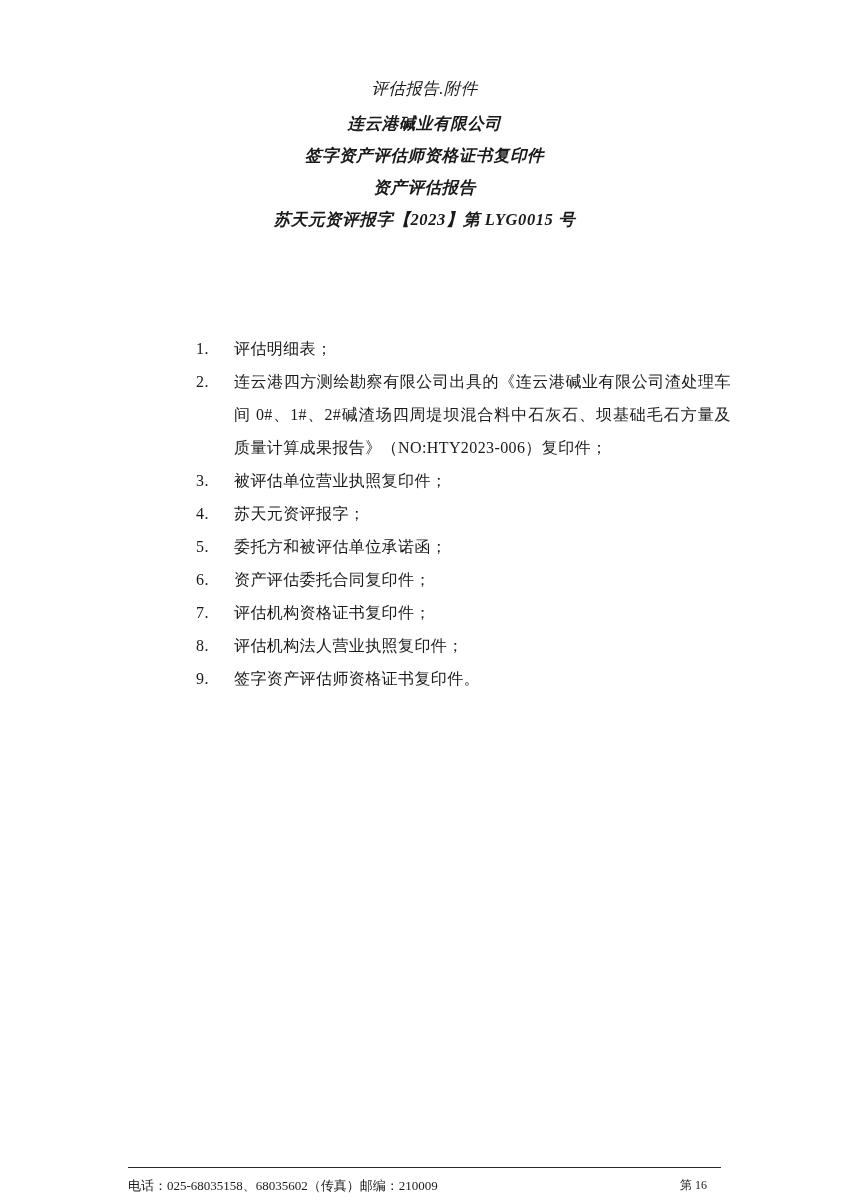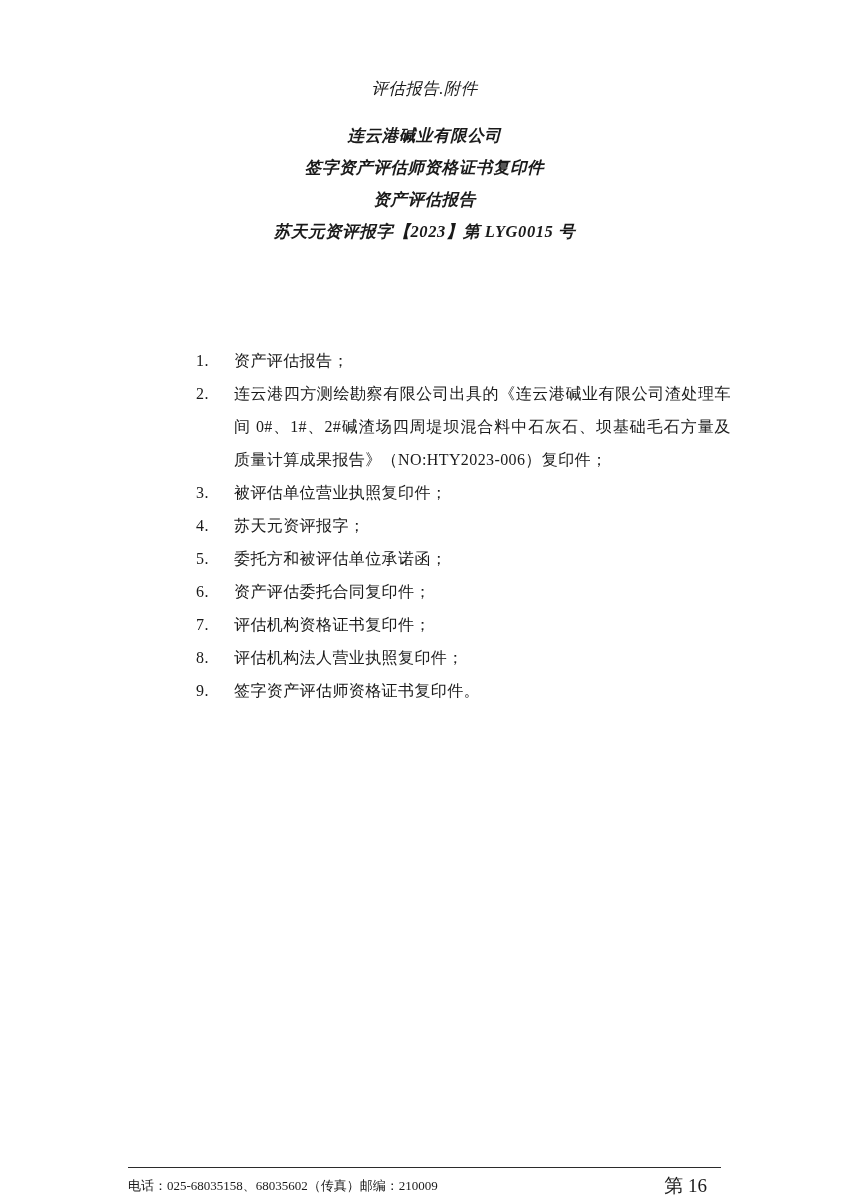--- a/index.html
+++ b/index.html
@@ -35,21 +35,21 @@
     letter-spacing: 0.5px;
     font-weight: 400;
   }
   .title-line {
     font-size: 16.5px;
     line-height: 32px;
     font-weight: bold;
     letter-spacing: 0.6px;
   }
   .title-line.spacer-top {
-    margin-top: 16px;
+    margin-top: 4px;
   }
 
   
   .list-wrap {
     margin-top: 96px;
     padding-left: 196px;
     padding-right: 118px;
   }
   .list-item {
     display: flex;
@@ -85,21 +85,21 @@
     justify-content: space-between;
     align-items: flex-start;
     font-size: 13px;
     line-height: 23px;
   }
   .footer-left-lines {
     display: flex;
     flex-direction: column;
   }
   .footer-page {
-    font-size: 19px;
+    font-size: 12px;
     line-height: 23px;
     white-space: nowrap;
     padding-right: 14px;
   }
 </style>
 </head>
 <body>
 
 <div class="page">
 
@@ -107,21 +107,21 @@
     <div class="doc-label">评估报告.附件</div>
     <div class="title-line spacer-top">连云港碱业有限公司</div>
     <div class="title-line">签字资产评估师资格证书复印件</div>
     <div class="title-line">资产评估报告</div>
     <div class="title-line">苏天元资评报字【2023】第 LYG0015 号</div>
   </div>
 
   <div class="list-wrap">
     <div class="list-item">
       <span class="list-num">1.</span>
-      <span class="list-text">资产评估报告；</span>
+      <span class="list-text">评估明细表；</span>
     </div>
     <div class="list-item">
       <span class="list-num">2.</span>
       <span class="list-text">连云港四方测绘勘察有限公司出具的《连云港碱业有限公司渣处理车间 0#、1#、2#碱渣场四周堤坝混合料中石灰石、坝基础毛石方量及质量计算成果报告》（NO:HTY2023-006）复印件；</span>
     </div>
     <div class="list-item">
       <span class="list-num">3.</span>
       <span class="list-text">被评估单位营业执照复印件；</span>
     </div>
     <div class="list-item">

